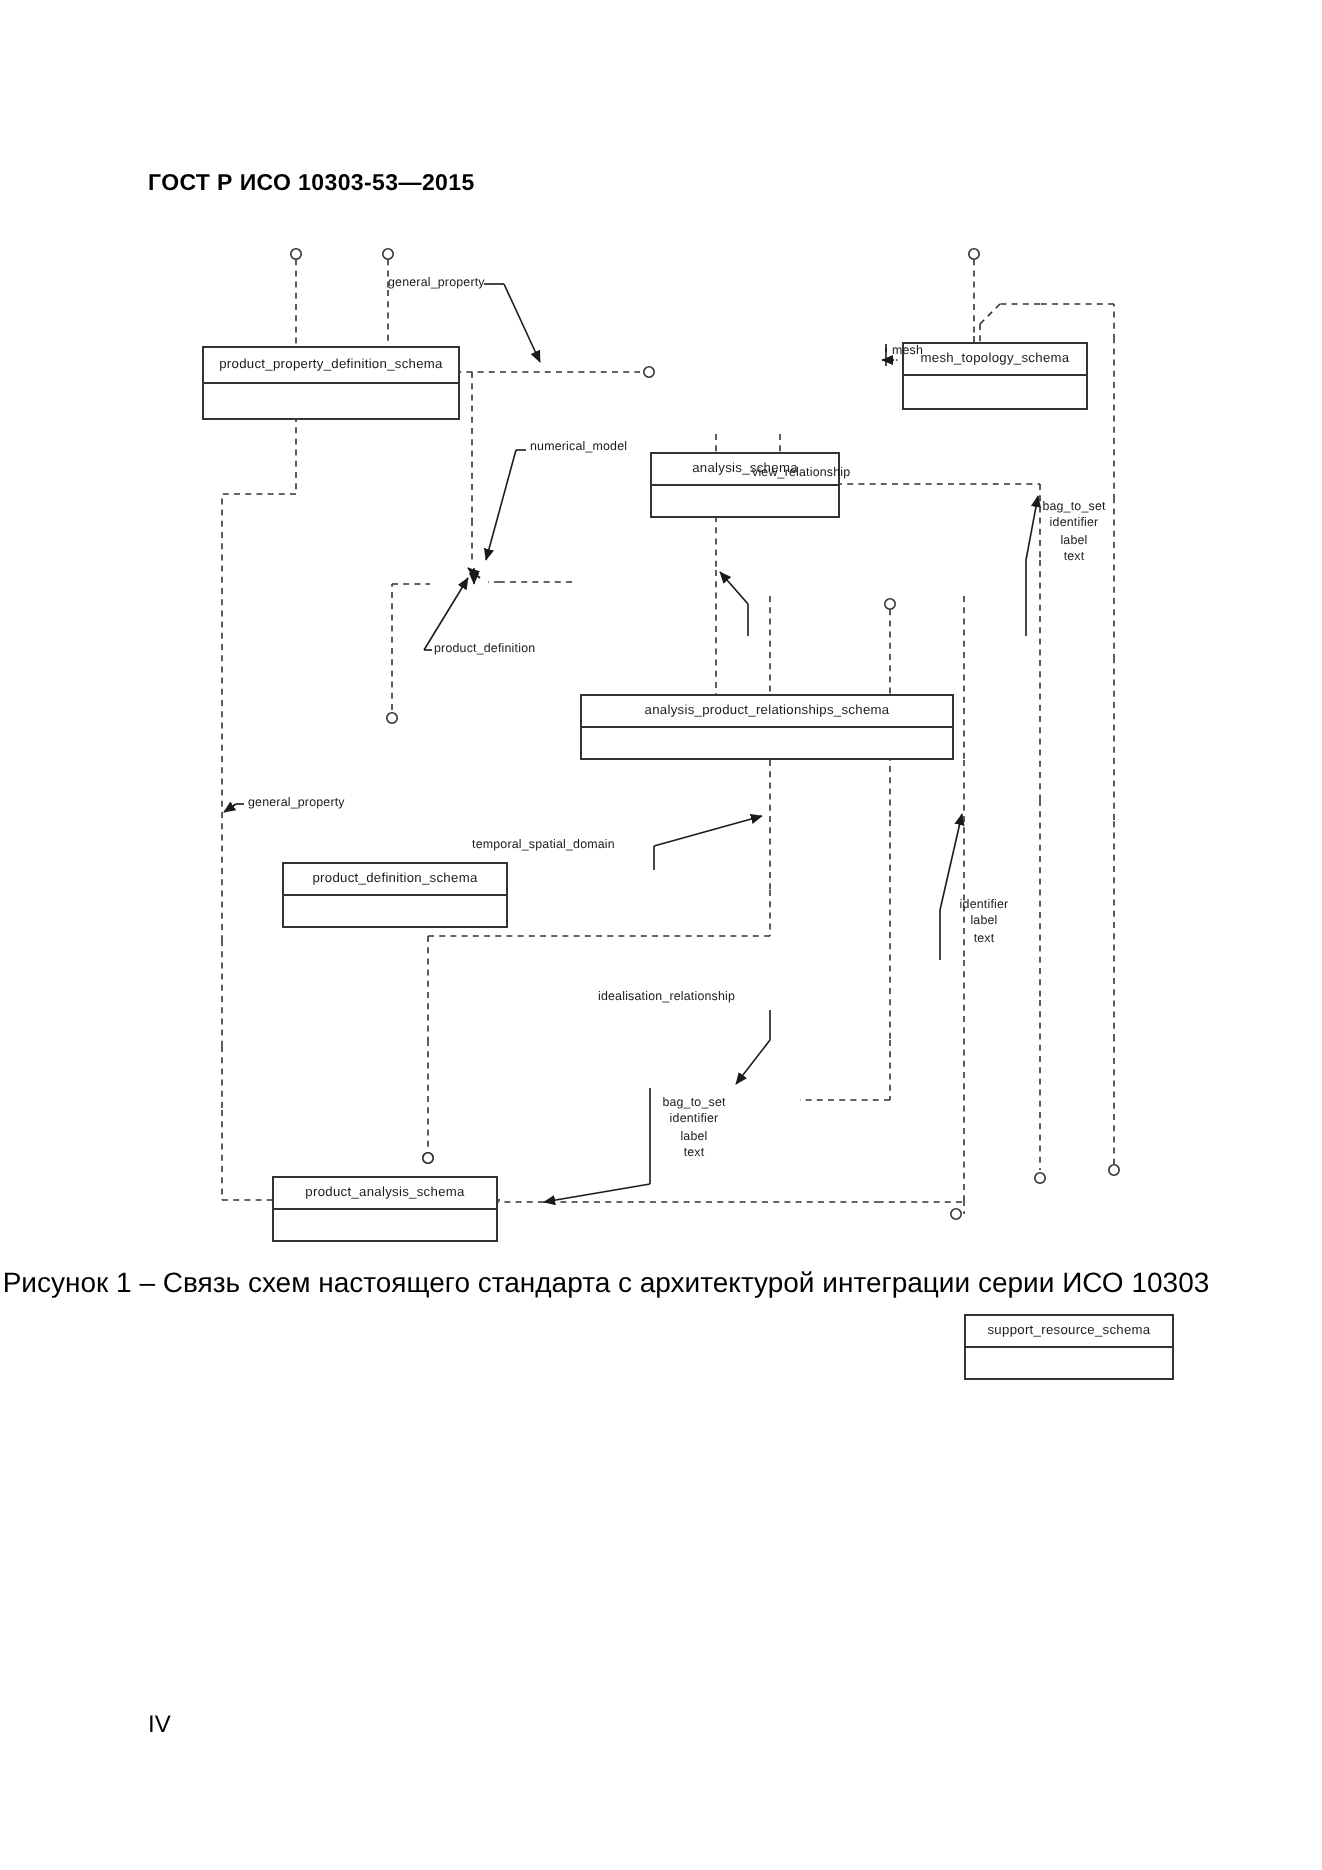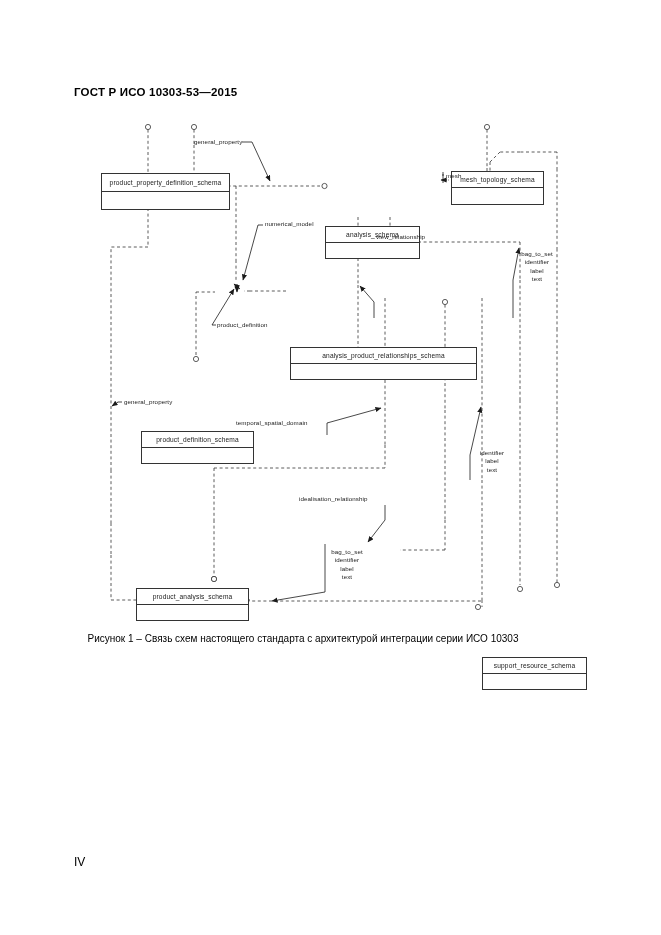--- a/index.html
+++ b/index.html
@@ -83,21 +83,21 @@
     text-align: center;
     white-space: normal;
     width: 44px;
   }
   #figure-caption {
     position: absolute;
     left: 0;
     top: 633px;
     width: 606px;
     text-align: center;
-    font-size: 10px;
+    font-size: 14px;
     color: #000000;
   }
   #page-number {
     position: absolute;
     left: 74px;
     top: 855px;
     font-size: 12px;
     color: #000000;
   }
 </style>

